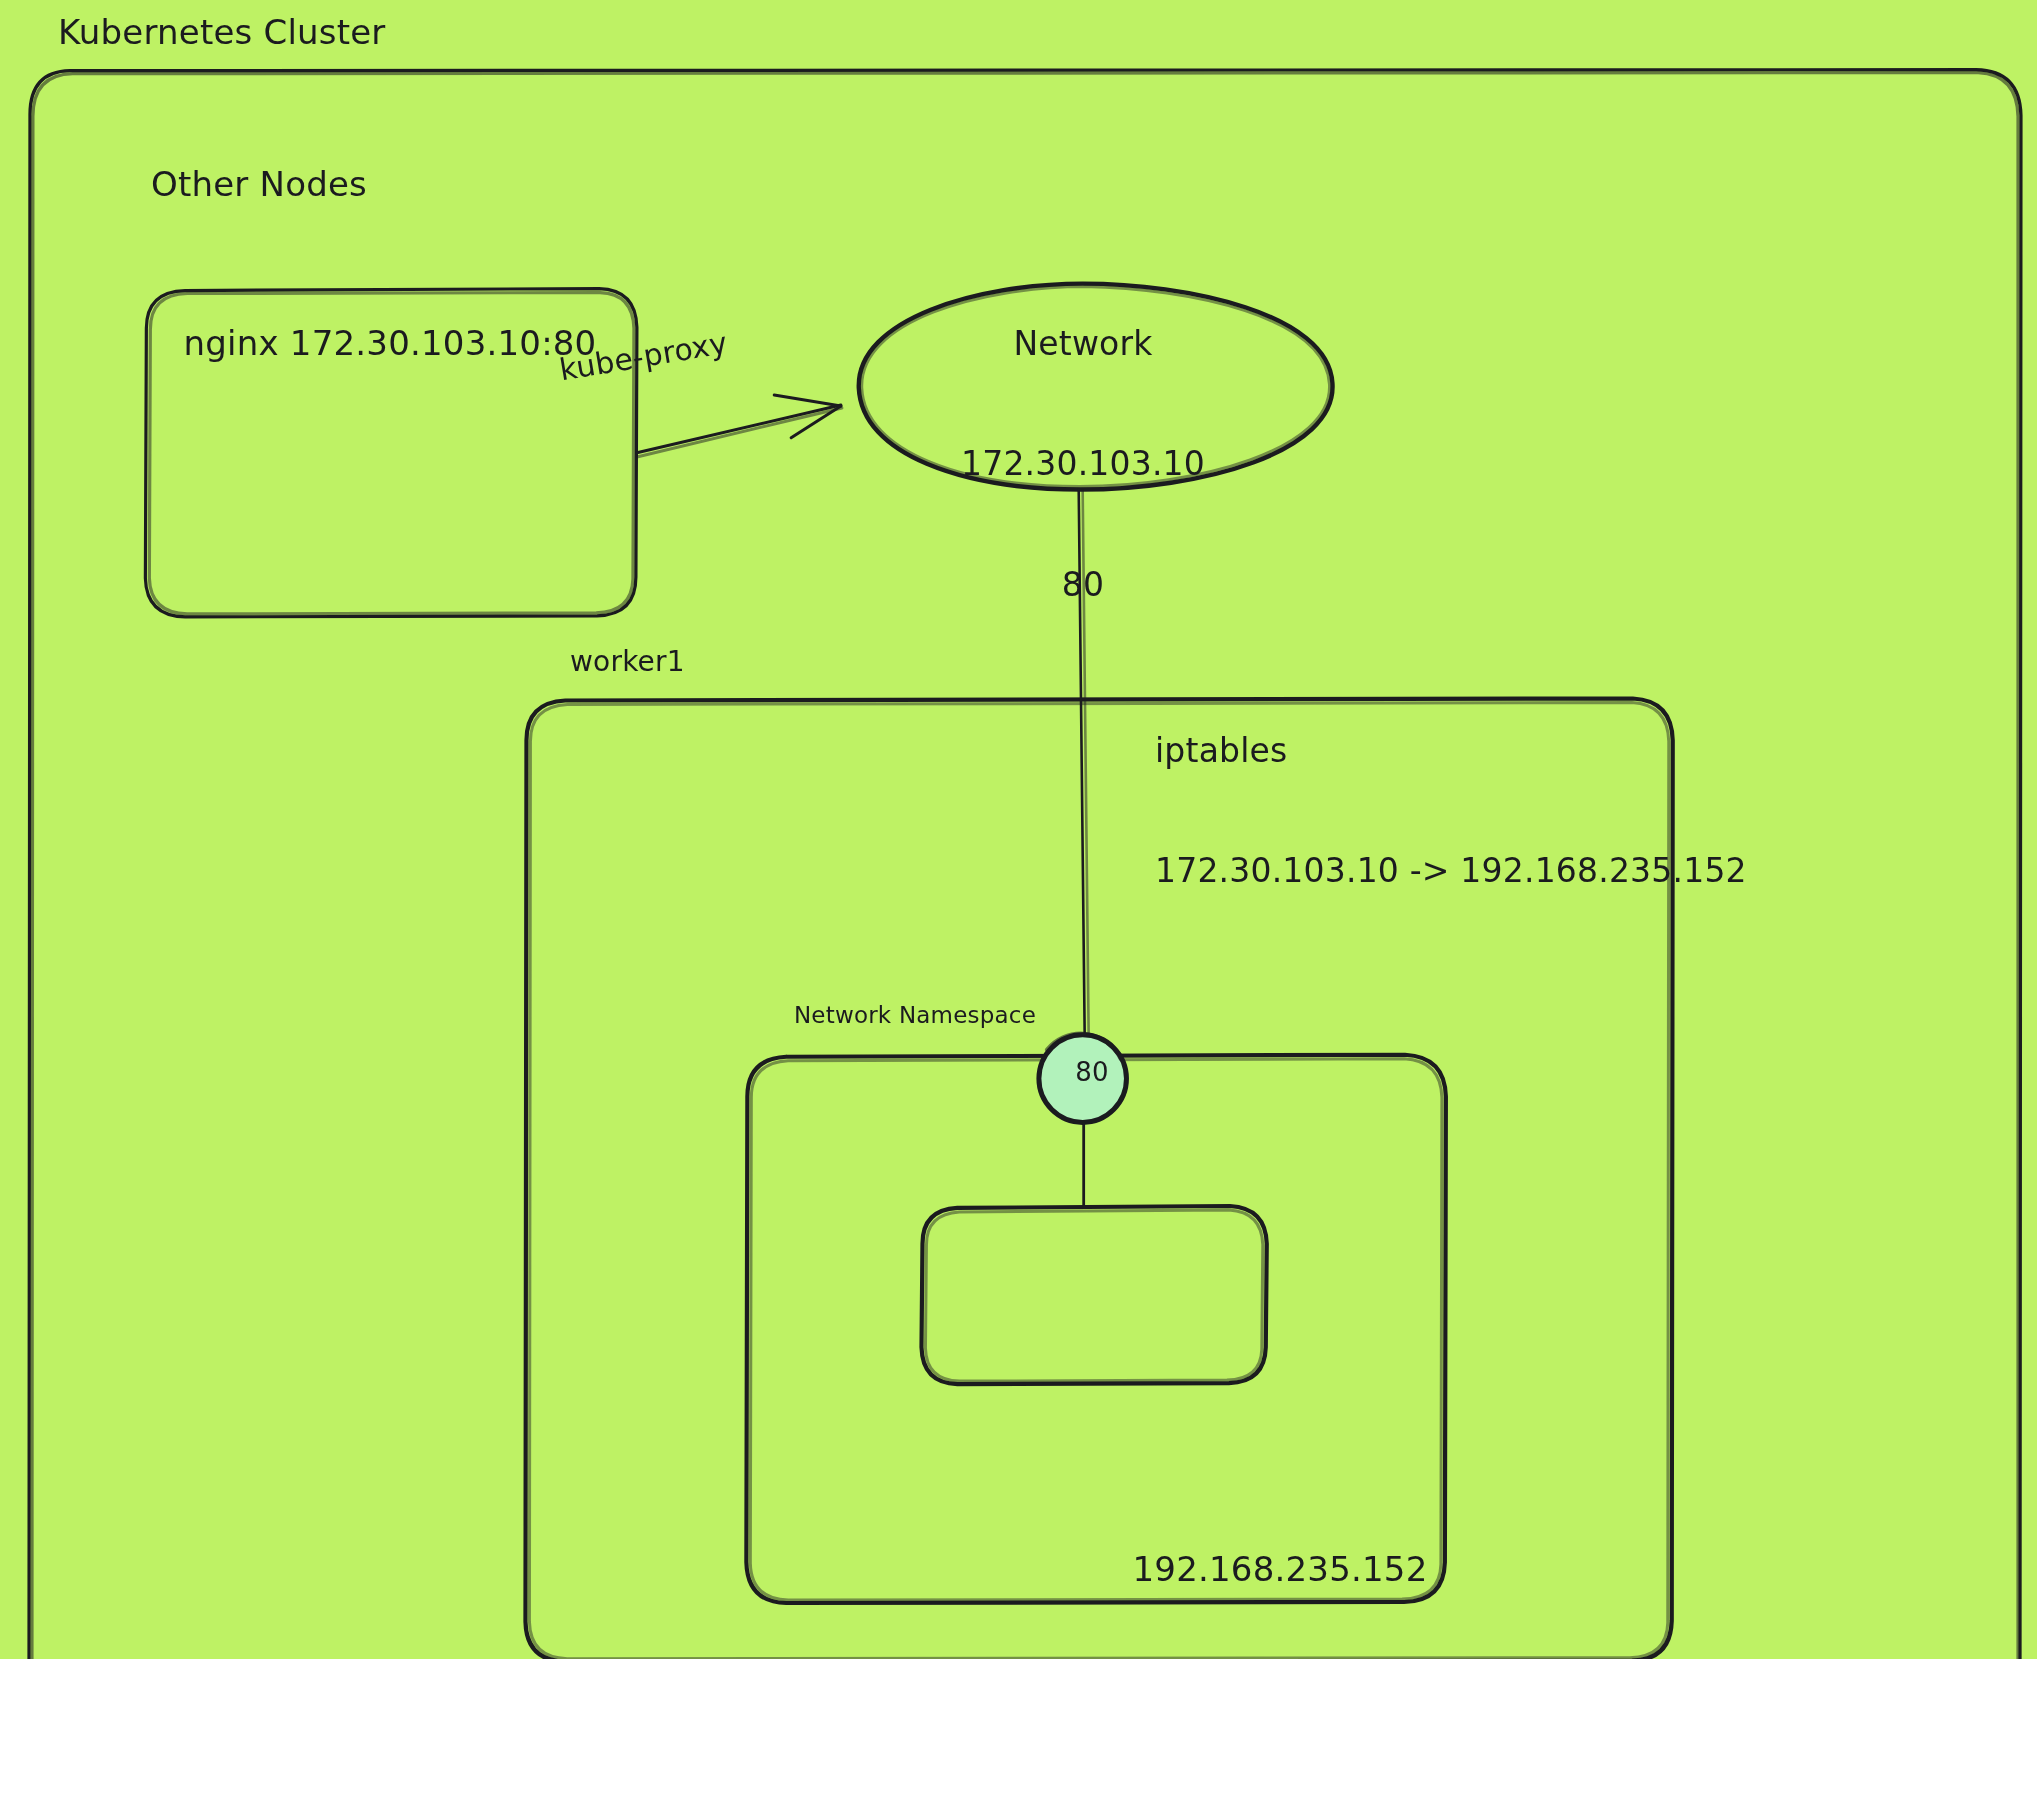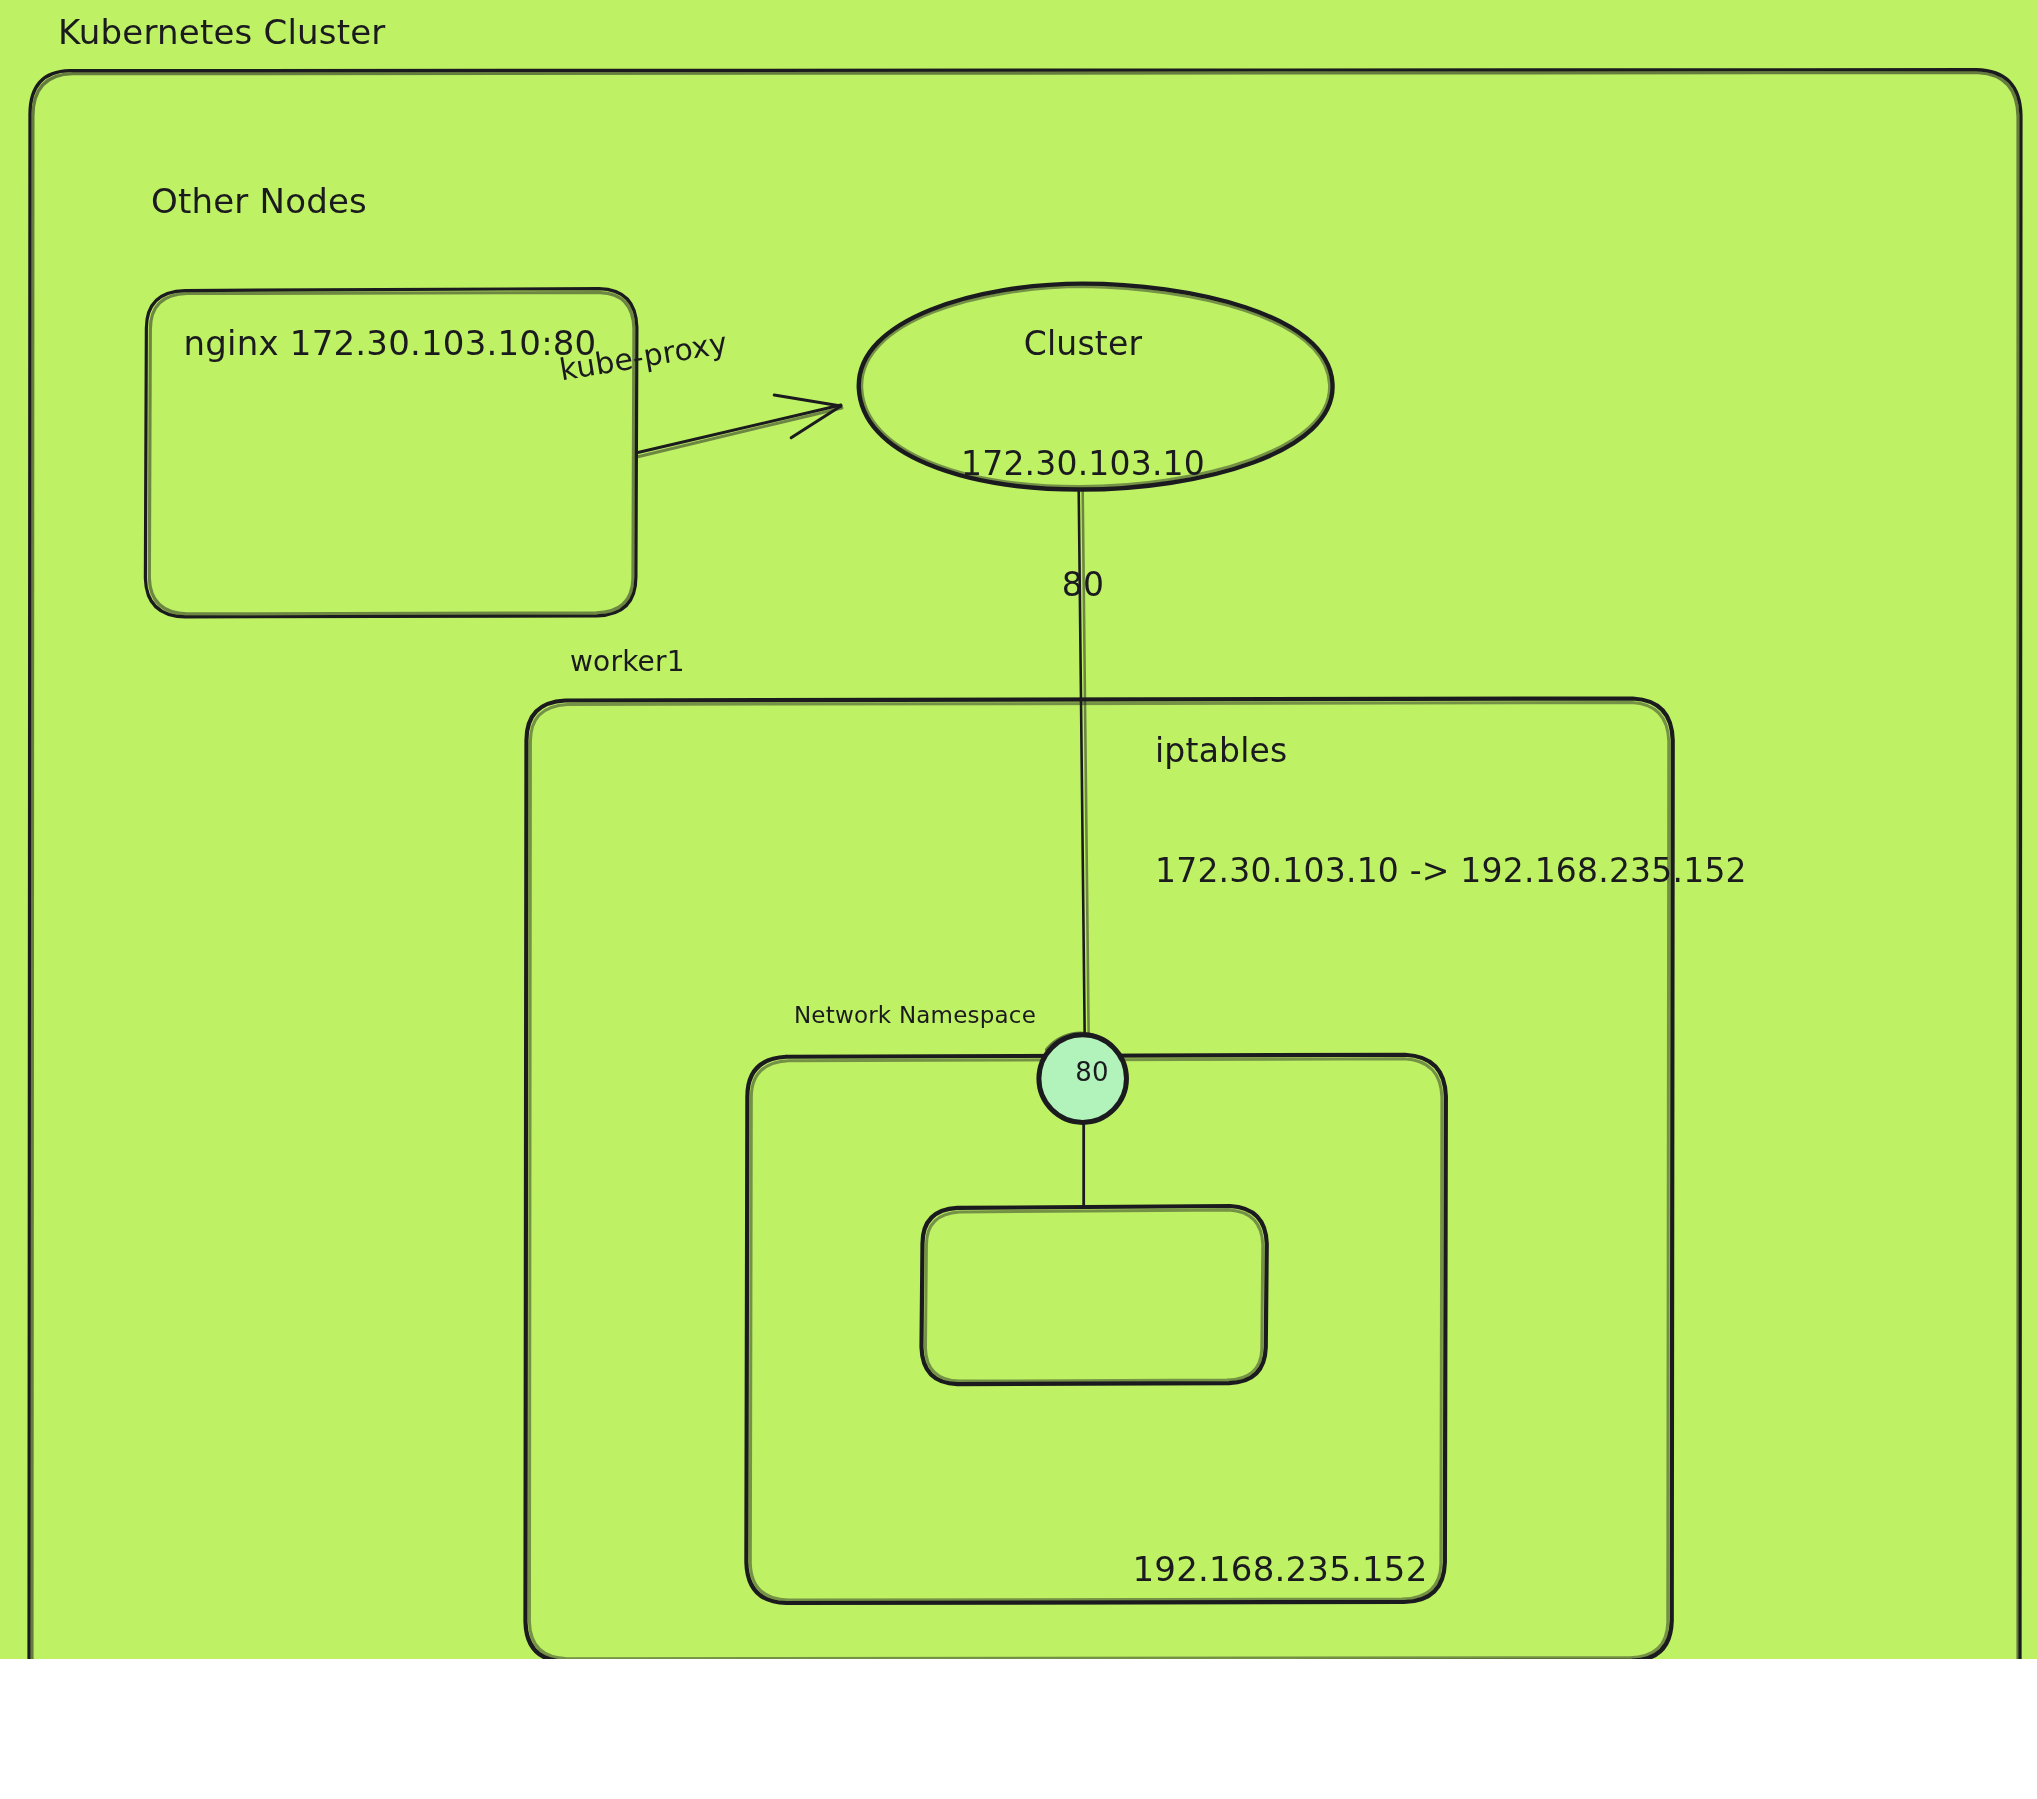--- a/index.html
+++ b/index.html
@@ -32,21 +32,21 @@
     font-family: "DejaVu Sans", sans-serif;
     white-space: pre;
     line-height: 1.22;
     letter-spacing: 0.2px;
   }
   .ctr {
     text-align: center;
     transform: translateX(-50%);
   }
   .t-cluster   { left: 58px;  top: 12px;  font-size: 34px; }
-  .t-others    { left: 151px; top: 181px; font-size: 34px; }
+  .t-others    { left: 151px; top: 164px; font-size: 34px; }
   .t-curl      { left: 390px; top: 323px; font-size: 34px; }
   .t-kubeproxy { left: 557px; top: 353px; font-size: 30px;
                  transform: rotate(-9.5deg); transform-origin: left top; }
   .t-service   { left: 1083px; top: 243px; font-size: 33px; }
   .t-iptables  { left: 1124px; top: 650px; font-size: 33px; margin-left: 31px; }
   .t-worker1   { left: 570px; top: 645px; font-size: 28px; }
   .t-ns        { left: 915px; top: 1001px; font-size: 23px; text-align: center; }
   .t-port      { left: 1092px; top: 1057px; font-size: 26px; }
   .t-pod       { left: 1095px; top: 1252px; font-size: 33px; }
   .t-podip     { left: 1259px; top: 1549px; font-size: 34px; margin-left: 21px; }
@@ -119,21 +119,21 @@
 
   <div class="lbl t-cluster">Kubernetes Cluster</div>
 
   <div class="lbl t-others">Other Nodes</div>
 
   <div class="lbl t-curl ctr">nginx 172.30.103.10:80</div>
 
   <div class="lbl t-kubeproxy">kube-proxy</div>
 
   <div class="lbl t-service ctr">
-    <div>Cluster</div>
+    <div>Network</div>
     <div>172.30.103.10</div>
     <div>80</div>
   </div>
 
   <div class="lbl t-iptables">
     <div>iptables</div>
     <div>172.30.103.10 -&gt; 192.168.235.152</div>
   </div>
 
   <div class="lbl t-worker1">worker1</div>

